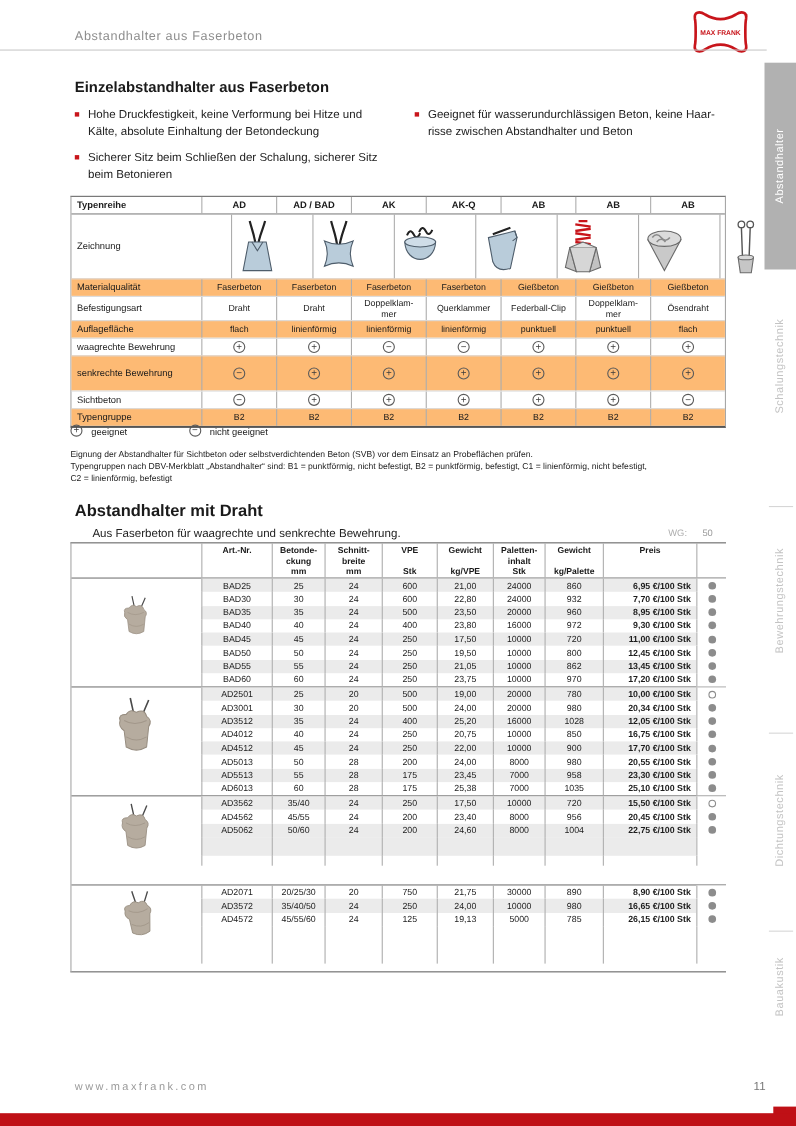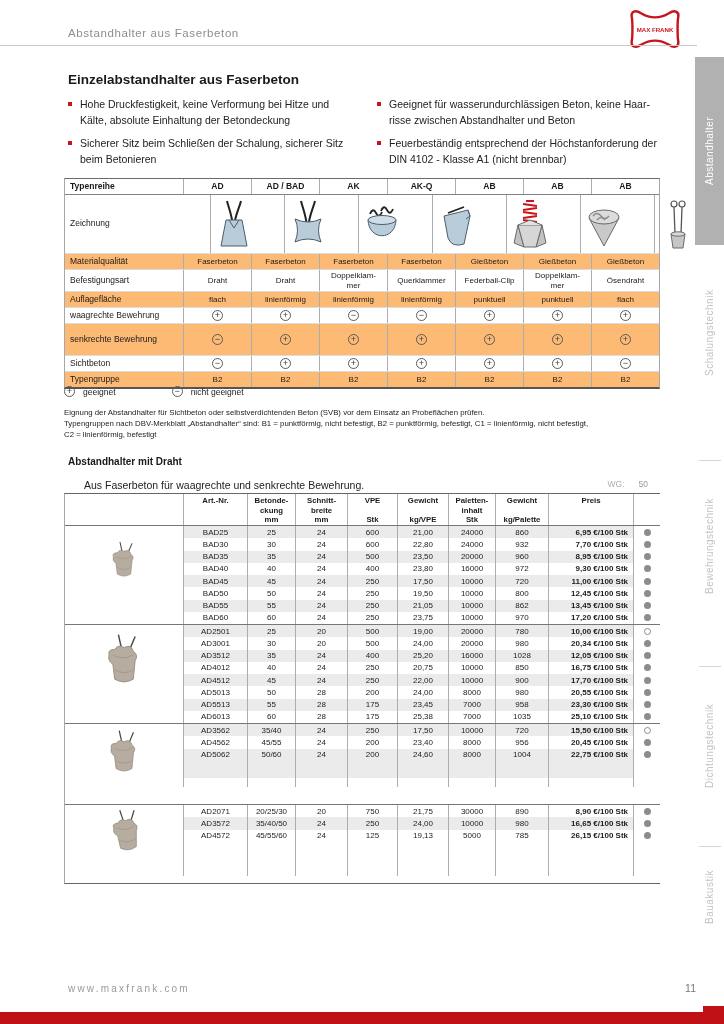--- a/index.html
+++ b/index.html
@@ -39,21 +39,21 @@
   .trow.tr { border-top:1px solid #dcdcdc; }
   .trow.gray { background:#fdba74; }
   .pm { width:11px; height:11px; border:1px solid #5a5a5a; border-radius:50%; font-size:9px; line-height:9.5px;
         color:#3a3a3a; text-align:center; display:block; }
 
   .legend { position:absolute; left:64px; top:386px; display:flex; align-items:center; gap:8px; font-size:8.5px; color:#222; }
   .legend .gap { width:40px; }
   .footnote { position:absolute; left:64px; top:407px; width:596px; font-size:7.8px; line-height:1.42; color:#1c1c1c; }
 
   
-  .h2 { position:absolute; left:68px; top:456px; font-size:10px; font-weight:bold; }
+  .h2 { position:absolute; left:68px; top:456px; font-size:15px; font-weight:bold; }
   .subrow { position:absolute; left:84px; top:479px; width:564px; display:flex; justify-content:space-between; align-items:flex-start; }
   .subtitle { font-size:10.5px; color:#222; }
   .wg { font-size:8.5px; color:#adadad; }
   .wg .wgv { margin-left:14px; color:#9a9a9a; }
 
   
   .ptable { position:absolute; left:64px; top:493px; width:596px;
             border-left:1px solid #a7a7a7; border-top:1px solid #666; border-bottom:1px solid #666; }
   .phead { display:grid; grid-template-columns:118px 64px 48px 52px 50px 51px 47px 53px 85px 28px;
            height:32px; border-bottom:1px solid #777; }
@@ -117,24 +117,20 @@
       <li>
         <span class="sq"></span>
         <span>Sicherer Sitz beim Schließen der Schalung, sicherer Sitz beim Betonieren</span>
       </li>
     </ul>
   <ul id="br">
       <li>
         <span class="sq"></span>
         <span>Geeignet für wasserundurchlässigen Beton, keine Haar-risse zwischen Abstandhalter und Beton</span>
       </li>
-      <li>
-        <span class="sq"></span>
-        <span>Feuerbeständig entsprechend der Höchstanforderung der DIN 4102 - Klasse A1 (nicht brennbar)</span>
-      </li>
     </ul>
 </div>
 
 <div class="ttable" id="ttable">
     <div class="trow thead">
       <div>Typenreihe</div>
       <div>AD</div>
       <div>AD / BAD</div>
       <div>AK</div>
       <div>AK-Q</div>

